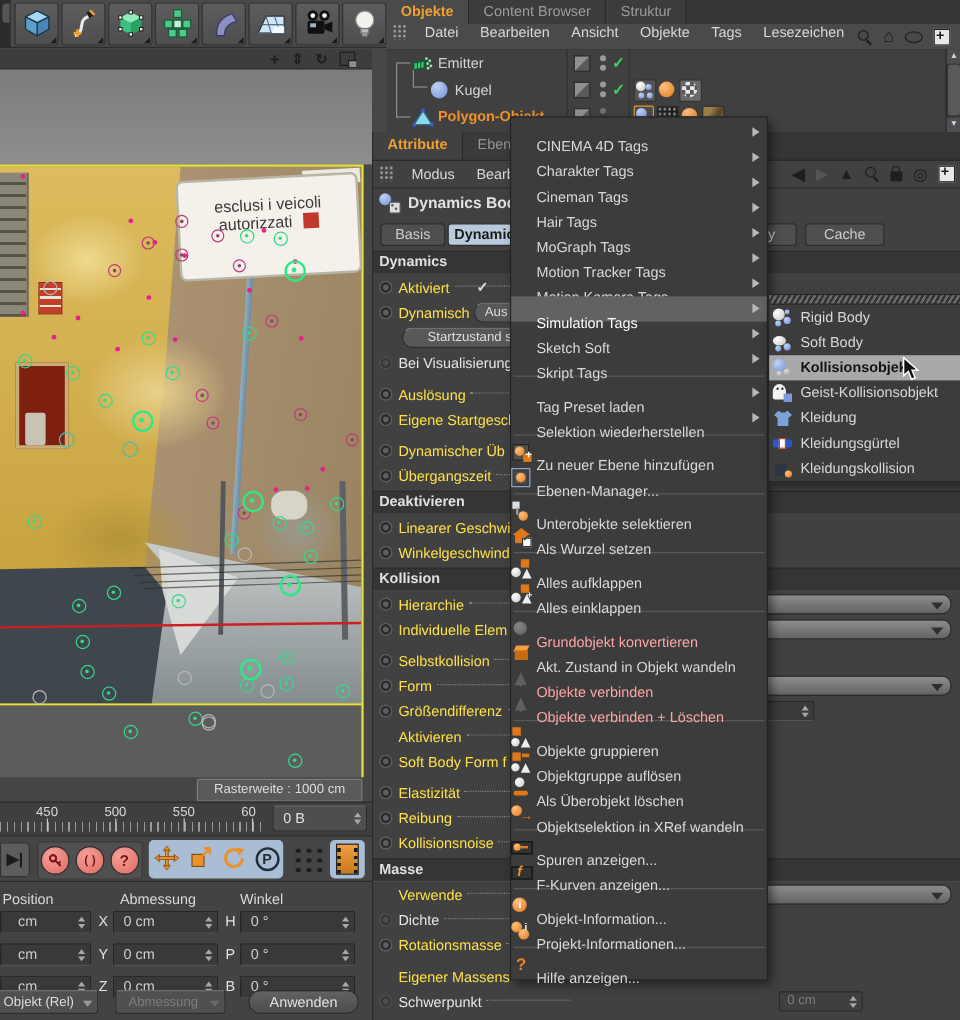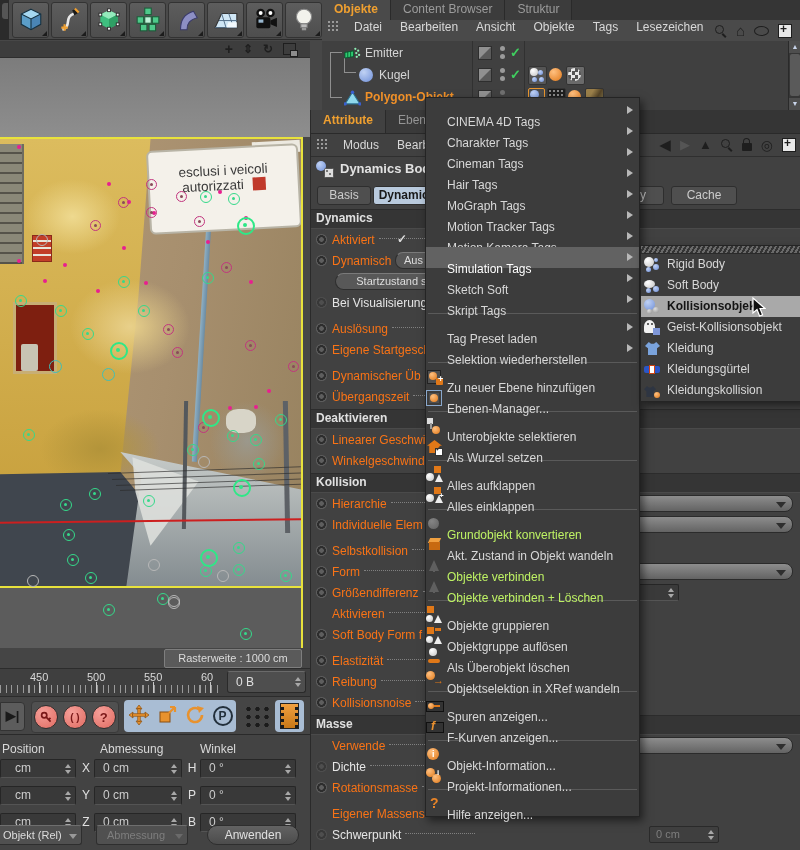--- a/index.html
+++ b/index.html
@@ -112,42 +112,42 @@
   .atab{padding:3px 12px 0;color:#959595;background:#3a3a3a;border-right:1px solid #2a2a2a;height:23px;box-sizing:border-box;}
   .atab.active{background:#414141;color:#f0a030;font-weight:bold;}
   #attr-menu{position:absolute;left:0;top:23px;width:490px;height:23px;display:flex;align-items:center;border-bottom:1px solid #2f2f2f;}
   #attr-icons{position:absolute;right:4px;top:24px;display:flex;gap:9px;align-items:center;height:21px;color:#1e1e1e;}
   #attr-title{position:absolute;left:5px;top:50px;display:flex;gap:7px;align-items:center;font-weight:bold;color:#e2e2e2;font-size:13px;}
   .ttab{position:absolute;top:76px;height:19px;background:#4f4f4f;border:1px solid #2e2e2e;border-radius:3px;color:#cccccc;text-align:center;line-height:17px;box-sizing:border-box;}
   .ttab.active{background:#b9cadd;color:#1a1a1a;font-weight:bold;}
   #attr-content{position:absolute;left:0;top:97px;width:490px;}
   .sec-h{height:18px;background:#353535;border-top:1px solid #2c2c2c;border-bottom:1px solid #4a4a4a;font-weight:bold;color:#e0e0e0;padding-left:5px;line-height:17px;margin-top:2px;}
   .arow{position:relative;height:21px;display:flex;align-items:center;padding-left:5px;}
-  .arow .lbl{white-space:nowrap;color:#f97316;}
+  .arow .lbl{white-space:nowrap;color:#fde047;}
   .arow.dis .lbl{color:#e5e5e5;}
   .arow .lead{flex:0 1 70px;border-bottom:1px dotted #808080;margin:0 4px 4px 4px;height:1px;min-width:4px;}
   .tgl{width:11px;height:11px;border-radius:50%;margin-right:5px;flex:0 0 11px;
        background:radial-gradient(circle at 50% 50%,#5e5e5e 0 2px,#2d2d2d 2.6px 4.2px,#5e5e5e 4.6px);}
   .arow.dis .tgl{opacity:.45;}
   .indent{width:16px;flex:0 0 16px;}
   .agap{height:5px;}
   .acheck{position:absolute;left:86px;top:3px;color:#dddddd;font-weight:bold;}
   .achip{position:absolute;left:84px;top:2px;width:52px;height:17px;background:#585858;border:1px solid #2e2e2e;border-top-color:#7a7a7a;border-radius:8px;color:#dddddd;font-size:11px;line-height:15px;padding-left:8px;box-sizing:border-box;}
   .abtn{position:absolute;left:24px;top:2px;width:122px;height:17px;background:#585858;border:1px solid #2e2e2e;border-top-color:#7a7a7a;border-radius:9px;color:#dddddd;font-size:11px;line-height:15px;text-align:center;box-sizing:border-box;}
   .add{position:absolute;left:160px;right:8px;top:2px;height:17px;border-radius:8px;background:linear-gradient(#8d8d8d,#636363);border:1px solid #2b2b2b;box-sizing:border-box;}
   .add .ar{position:absolute;right:6px;top:6px;border-left:5px solid transparent;border-right:5px solid transparent;border-top:6px solid #2e2e2e;}
   .astep{position:absolute;left:240px;top:2px;width:128px;height:17px;background:#3a3a3a;border:1px solid #262626;border-bottom-color:#555;border-radius:2px;box-sizing:border-box;}
   .afield{position:absolute;left:338px;top:2px;width:70px;height:17px;background:#3f3f3f;border:1px solid #2a2a2a;border-radius:2px;box-sizing:border-box;color:#7e7e7e;font-size:11px;line-height:15px;padding-left:6px;}
   
   #ctxmenu{left:425px;top:97px;width:215px;background:#3c3c3c;border:1px solid #242424;box-shadow:3px 4px 8px rgba(0,0,0,.5);z-index:50;box-sizing:border-box;padding:2px 0;}
   .cm-item{position:relative;height:21px;display:flex;align-items:center;color:#d8d8d8;}
   .cm-item .micol{position:absolute;left:0;top:2px;}
   .cm-item .cml{position:absolute;left:21px;top:15px;white-space:nowrap;}
   .cm-item.hl{background:#626262;color:#ffffff;}
-  .cm-item.dis{color:#bef264;}
+  .cm-item.dis{color:#fca5a5;}
   .cm-item .sub{position:absolute;right:6px;top:6px;border-top:4.5px solid transparent;border-bottom:4.5px solid transparent;border-left:6px solid #b8b8b8;}
   .cm-sep{height:1px;background:#5a5a5a;margin:3px 2px;}
   
   #submenu{left:640px;top:245px;width:165px;background:#3c3c3c;border:1px solid #242424;box-shadow:3px 4px 8px rgba(0,0,0,.5);z-index:55;box-sizing:border-box;}
   #sm-hatch{height:7px;background:repeating-linear-gradient(120deg,#6a6a6a 0 2px,#333 2px 4px);border-bottom:1px solid #2a2a2a;}
   .sm-item{position:relative;height:21px;color:#d8d8d8;}
   .sm-item .micol{position:absolute;left:3px;top:2px;}
   .sm-item .cml{position:absolute;left:26px;top:3px;white-space:nowrap;}
   .sm-item.hl{background:#a9a9a9;color:#141414;font-weight:bold;}
   #cursor{left:752px;top:297px;z-index:60;}

